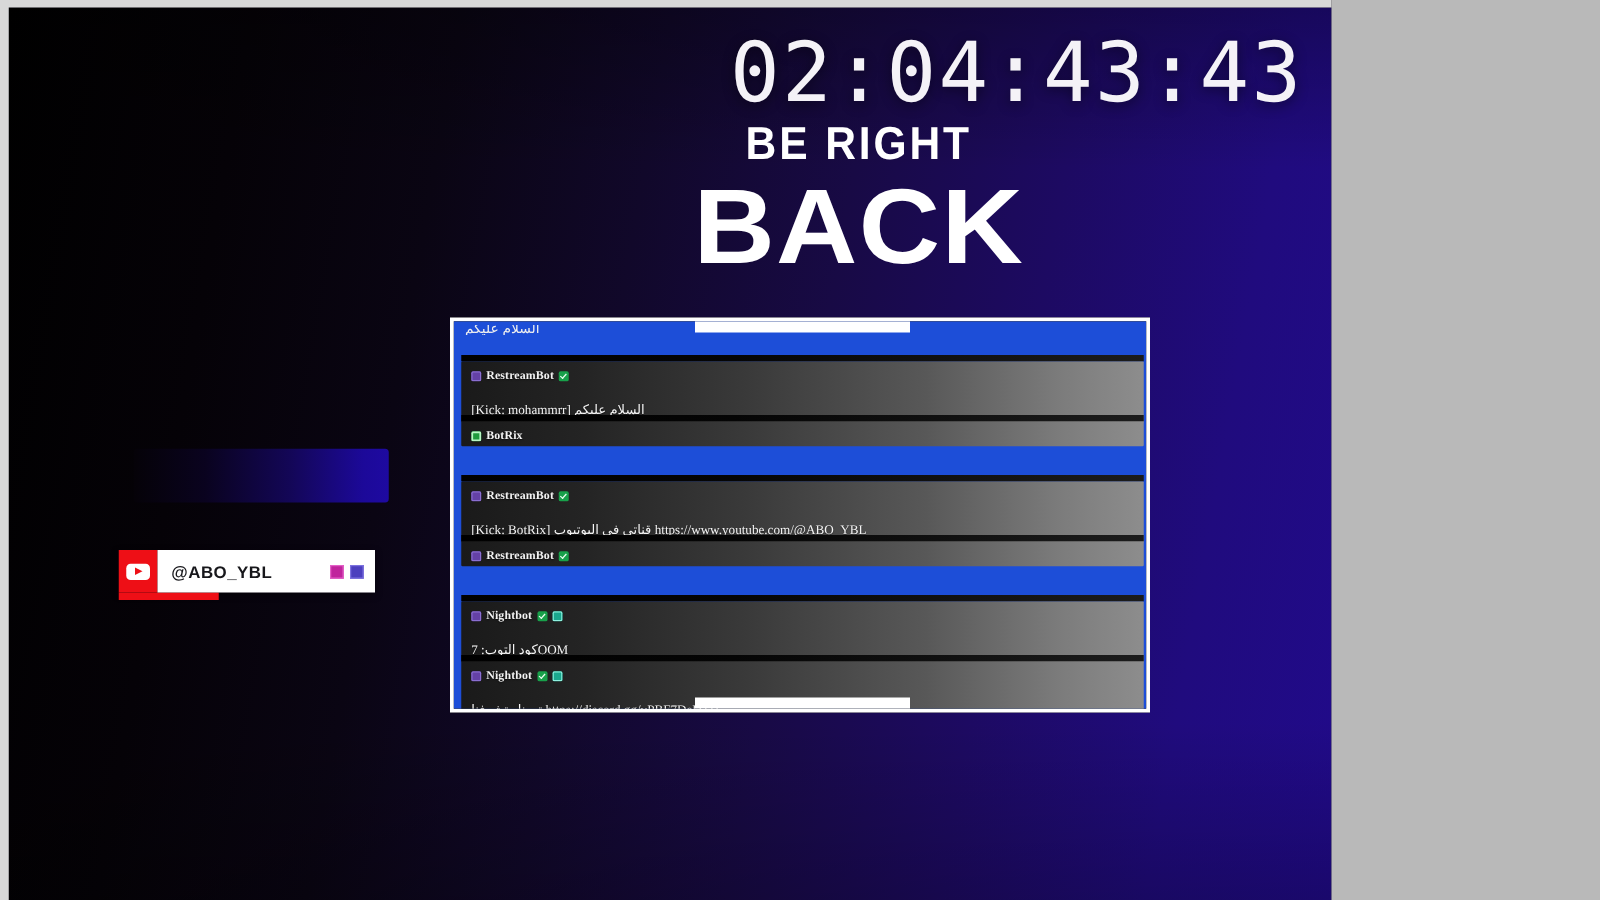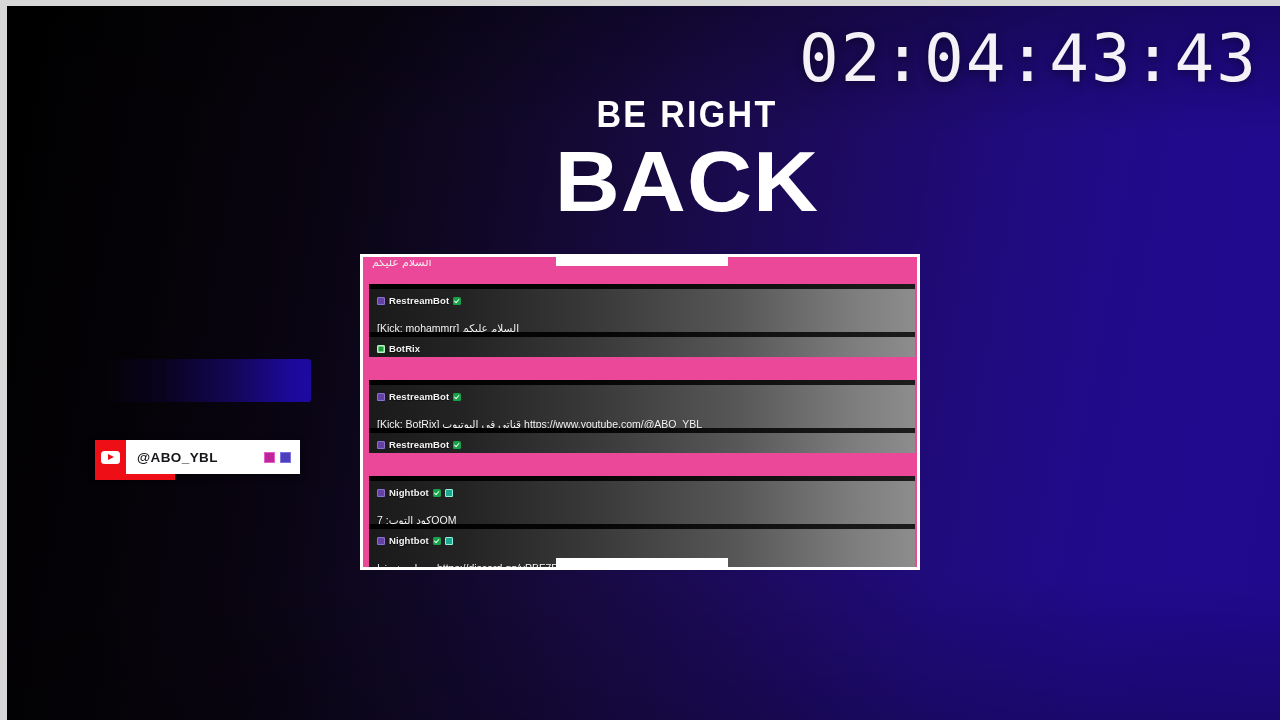--- a/index.html
+++ b/index.html
@@ -1,18 +1,18 @@
 <!DOCTYPE html>
 <html><head>
 <meta charset="utf-8">
 <style>
   html,body{margin:0;padding:0;background:#b9b9b9;}
   *{box-sizing:border-box;}
   .stage{
-    position:relative;width:1280px;height:720px;overflow:hidden;
+    position:relative;width:1065px;height:720px;overflow:hidden;
     background:#0a0612;
     font-family:"Liberation Sans","DejaVu Sans",sans-serif;
   }
   
   .frame-top{position:absolute;left:0;top:0;width:1280px;height:6px;background:#d8d8d8;z-index:40;}
   .frame-left{position:absolute;left:0;top:0;width:7px;height:720px;background:#d8d8d8;z-index:40;}
 
   
   .bg{
     position:absolute;left:7px;top:6px;width:1273px;height:714px;
@@ -98,41 +98,42 @@
   .yt-swatches{display:flex;gap:5px;}
   .sw{width:11px;height:11px;}
   .sw.a{background:#c0249d;border:1.5px solid #e45fc8;}
   .sw.b{background:#4c3fbe;border:1.5px solid #7d72e0;}
 
   
   .chat-wrap{
     position:absolute;left:360px;top:254px;width:560px;height:316px;
     border:3px solid #ffffff;background:#111111;overflow:hidden;
   }
-  .chat-inner{position:absolute;inset:0;background:#ec4899;}
+  .chat-inner{position:absolute;inset:0;background:#1d4ed8;}
   .chat-scroll-top{
     position:absolute;left:193px;top:0;width:172px;height:9px;background:#ffffff;z-index:6;
   }
   .chat-scroll-bot{
     position:absolute;left:193px;bottom:0;width:172px;height:9px;background:#ffffff;z-index:6;
   }
 
   .msg-clip{
     position:absolute;left:0;top:3px;width:554px;height:8px;overflow:hidden;
   }
   .msg-clip .txt{
     font-size:11px;color:#efefef;padding-left:9px;direction:rtl;text-align:left;
     position:relative;top:-4px;
   }
 
   .msg{
     position:absolute;left:6px;width:546px;
     background:linear-gradient(90deg,#1a1a1a 0%,#242424 18%,#3a3a3a 42%,#585858 68%,#7c7c7c 88%,#8d8d8d 100%);
     border-radius:1px;
     padding:6px 8px 3px 8px;
+    font-family:Liberation Serif, serif;
   }
   .msg::before{
     content:"";position:absolute;left:0;right:0;top:-5px;height:5px;
     background:linear-gradient(90deg,#000000 0%,#050505 40%,#121212 75%,#1c1c1c 100%);
   }
   .msg-head{display:flex;align-items:center;gap:4px;height:11px;}
   .uname{
     font-size:9.5px;font-weight:bold;color:#f2f2f2;letter-spacing:.1px;
     text-shadow:0 1px 1px rgba(0,0,0,.6);
   }

